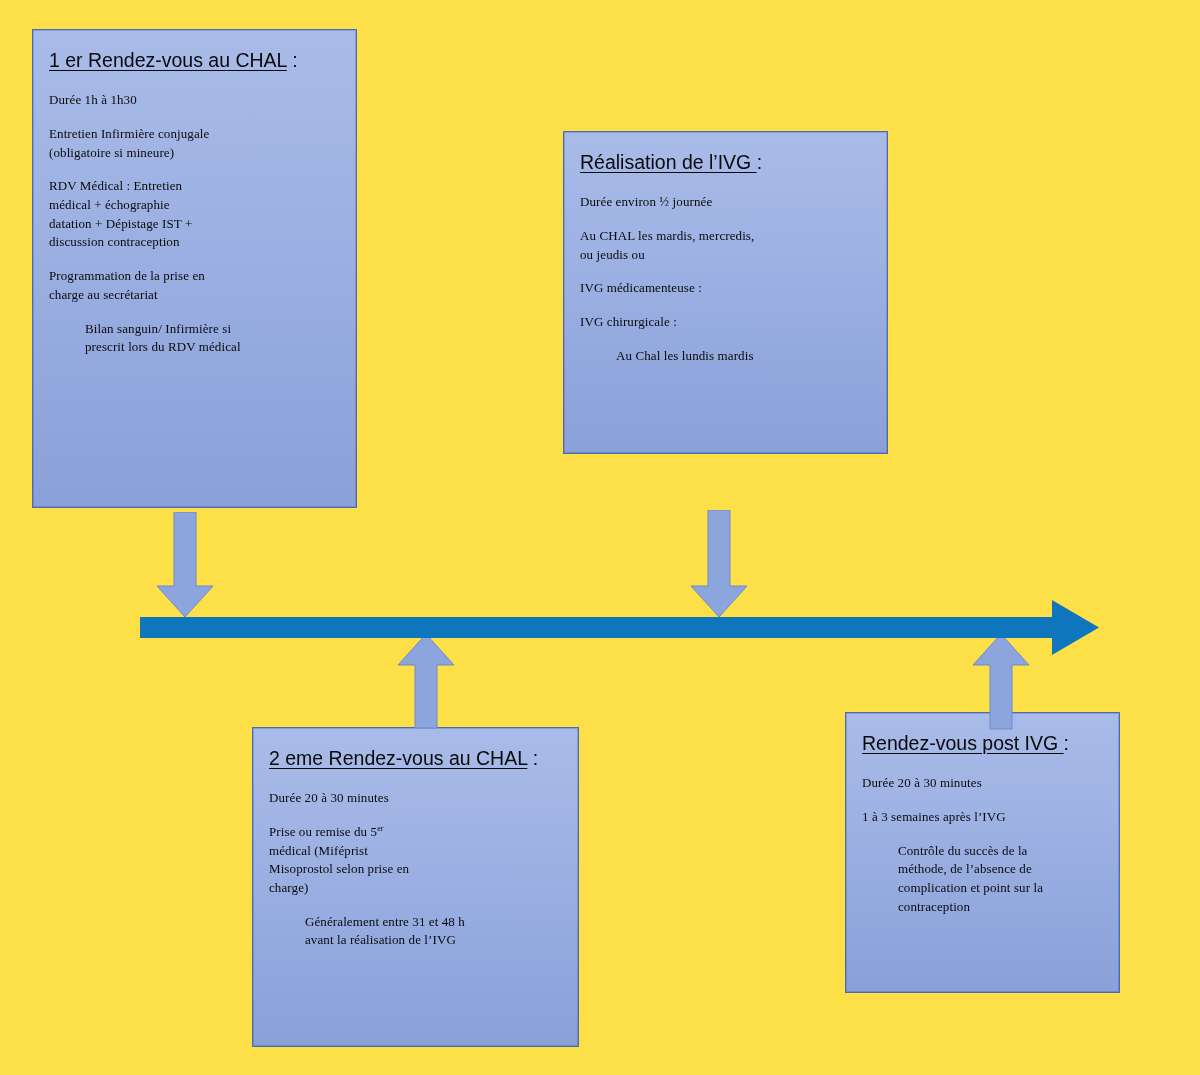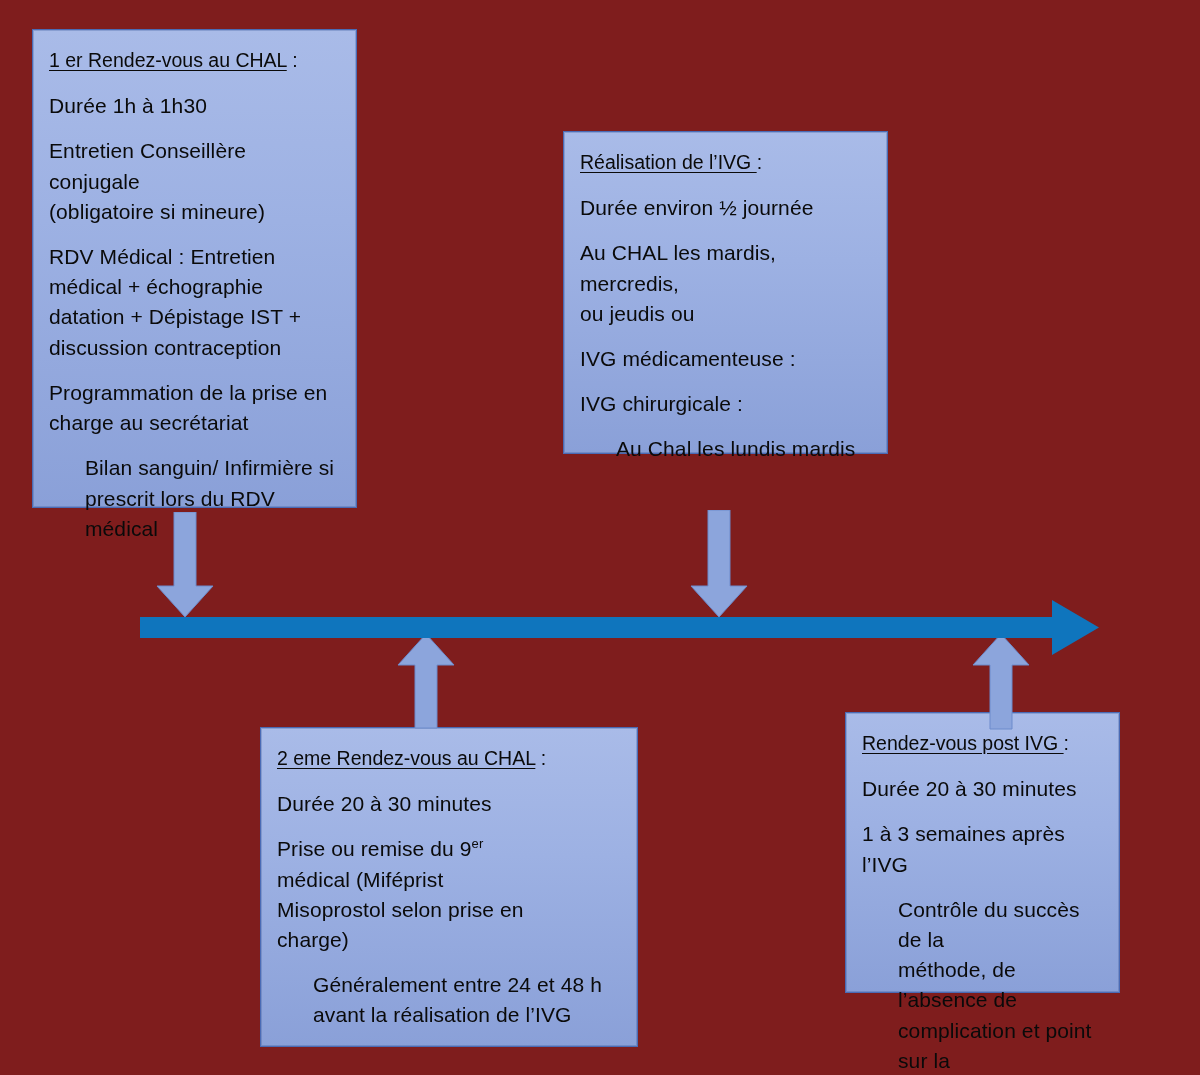--- a/index.html
+++ b/index.html
@@ -5,44 +5,45 @@
 <style>
   html, body {
     margin: 0;
     padding: 0;
     background: #000000;
   }
   #canvas {
     position: relative;
     width: 1200px;
     height: 1075px;
-    background: #7f1d1d;
+    background: #fde047;
     overflow: hidden;
     font-family: "Liberation Sans", "DejaVu Sans", sans-serif;
   }
 
   
   .box {
     position: absolute;
     box-sizing: border-box;
     background: linear-gradient(to bottom, #a9bbe8 0%, #9db1e3 40%, #8aa0d8 100%);
     border: 1px solid #4a6bb5;
     box-shadow: 0 0 0 1px rgba(40,70,140,0.25) inset;
     padding: 16px 16px 14px 16px;
     color: #000000;
   }
   .box-inner {
     display: block;
   }
   .line {
-    font-size: 21px;
+    font-size: 13px;
     line-height: 1.44;
     color: #0a0a0a;
     letter-spacing: 0.1px;
     white-space: pre-wrap;
+    font-family: Liberation Serif, serif;
   }
   .para {
     margin: 0 0 15px 0;
   }
   .para:last-child { margin-bottom: 0; margin-left: 36px; }
 
   .heading {
     font-size: 19.5px;
     line-height: 1.44;
     margin: 0 0 17px 0;
@@ -76,21 +77,21 @@
 </style>
 </head>
 <body>
 
 <div id="canvas">
 
   <div class="box" id="box-first" style="left:32px; top:29px; width:325px; height:479px;">
     <div class="box-inner">
       <p class="heading"><span class="u">1 er Rendez-vous au CHAL</span><span> :</span></p>
       <p class="line para">Durée 1h à 1h30</p>
-      <p class="line para">Entretien Conseillère conjugale
+      <p class="line para">Entretien Infirmière conjugale
 (obligatoire si mineure)</p>
       <p class="line para">RDV Médical : Entretien
 médical + échographie
 datation + Dépistage IST +
 discussion contraception</p>
       <p class="line para">Programmation de la prise en
 charge au secrétariat</p>
       <p class="line para">Bilan sanguin/ Infirmière si
 prescrit lors du RDV médical</p>
     </div>
@@ -101,26 +102,26 @@
       <p class="heading"><span class="u">Réalisation de l’IVG </span><span>:</span></p>
       <p class="line para">Durée environ ½ journée</p>
       <p class="line para">Au CHAL les mardis, mercredis,
 ou jeudis ou</p>
       <p class="line para">IVG médicamenteuse :</p>
       <p class="line para">IVG chirurgicale :</p>
       <p class="line para">Au Chal les lundis mardis</p>
     </div>
   </div>
 
-  <div class="box" id="box-second" style="left:260px; top:727px; width:378px; height:320px;">
+  <div class="box" id="box-second" style="left:252px; top:727px; width:327px; height:320px;">
     <div class="box-inner">
       <p class="heading"><span class="u">2 eme Rendez-vous au CHAL</span><span> :</span></p>
       <p class="line para">Durée 20 à 30 minutes</p>
-      <p class="line para"><span>Prise ou remise du 9</span><sup>er</sup><br><span>médical (Miféprist</span><br><span>Misoprostol selon prise en</span><br><span>charge)</span></p>
-      <p class="line para">Généralement entre 24 et 48 h
+      <p class="line para"><span>Prise ou remise du 5</span><sup>er</sup><br><span>médical (Miféprist</span><br><span>Misoprostol selon prise en</span><br><span>charge)</span></p>
+      <p class="line para">Généralement entre 31 et 48 h
 avant la réalisation de l’IVG</p>
     </div>
   </div>
 
   <div class="box" id="box-post" style="left:845px; top:712px; width:275px; height:281px;">
     <div class="box-inner">
       <p class="heading"><span class="u">Rendez-vous post IVG </span><span>:</span></p>
       <p class="line para">Durée 20 à 30 minutes</p>
       <p class="line para">1 à 3 semaines après l’IVG</p>
       <p class="line para">Contrôle du succès de la

